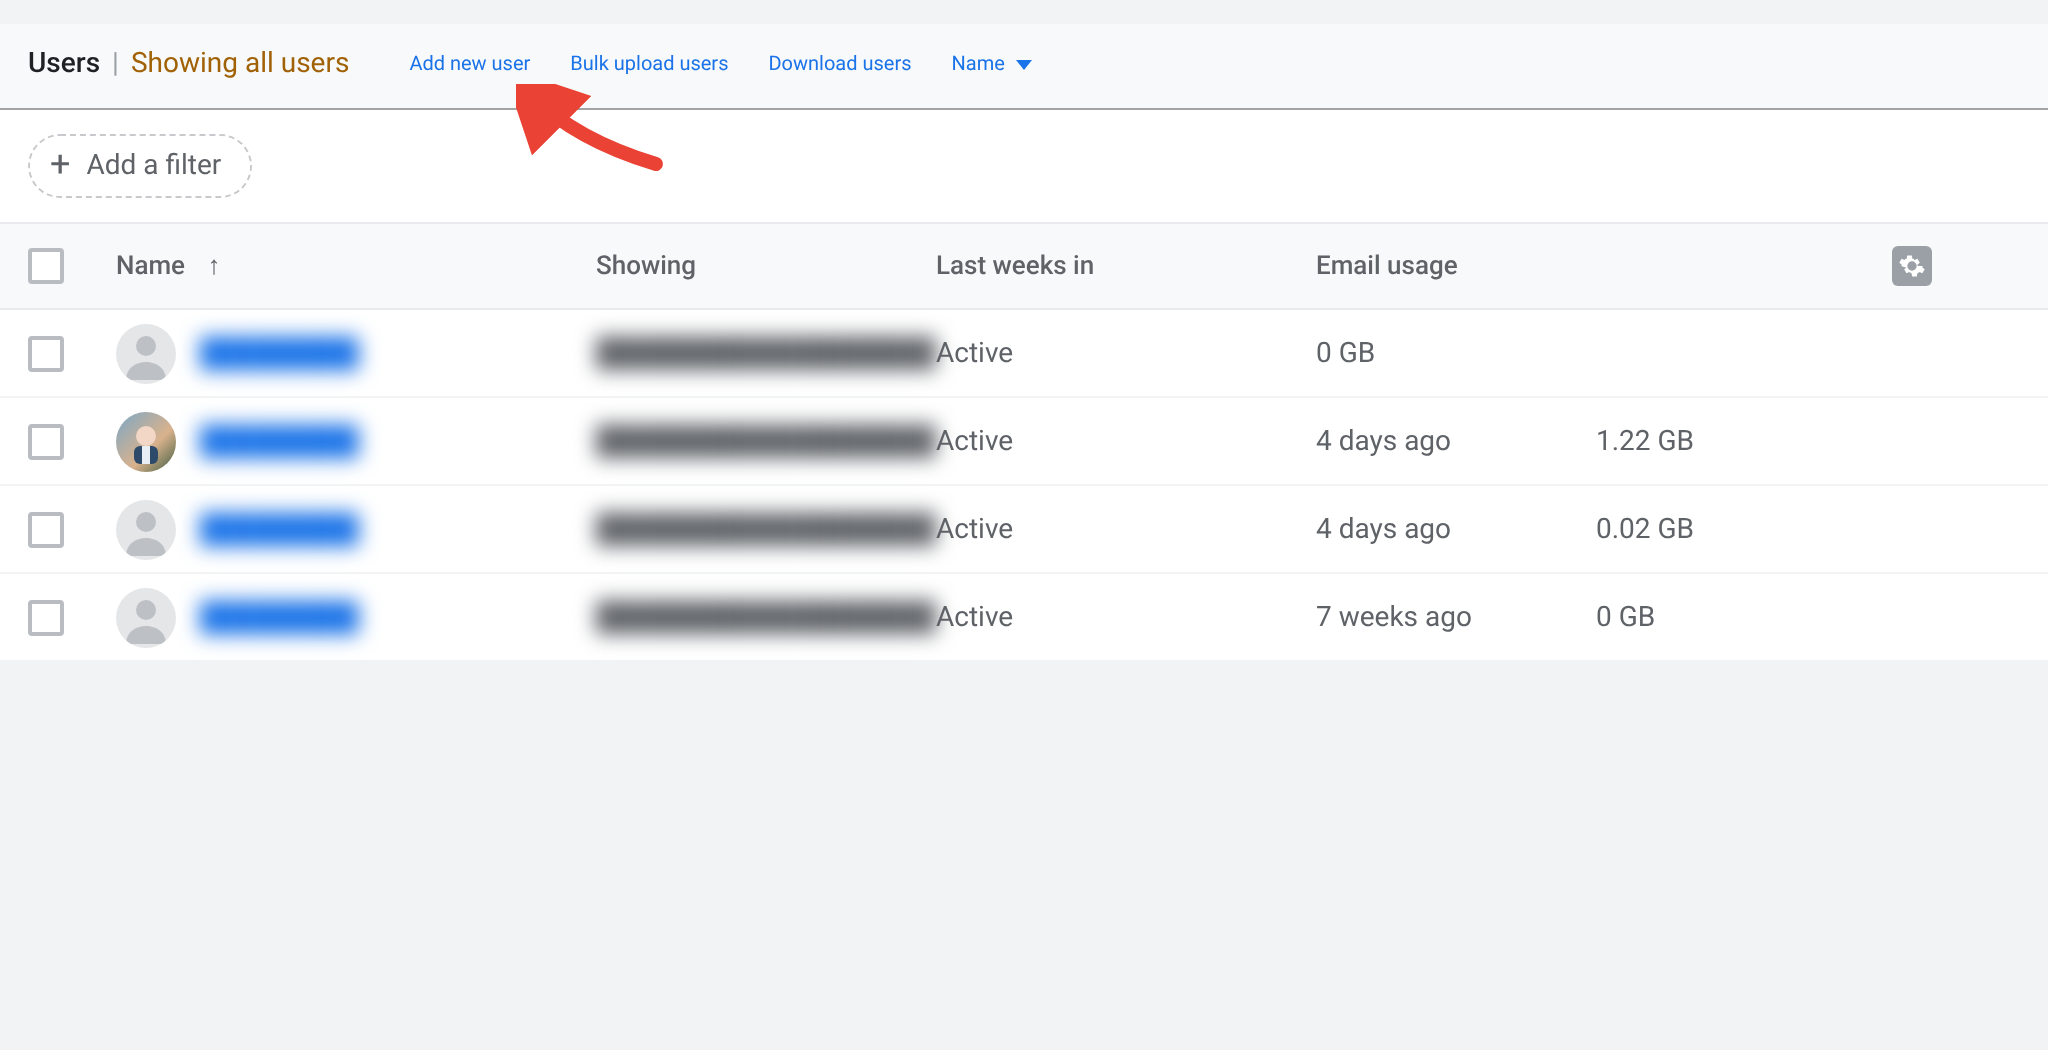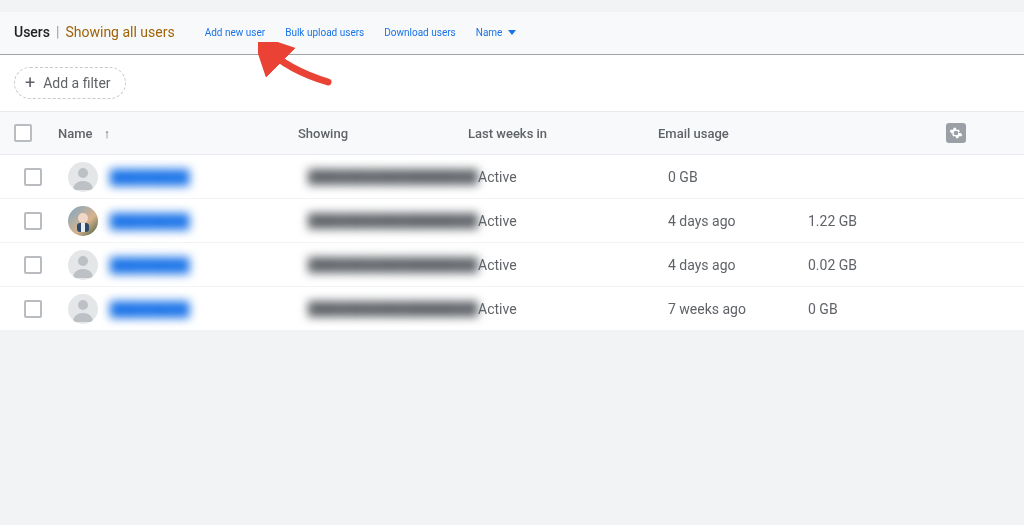--- a/index.html
+++ b/index.html
@@ -88,21 +88,21 @@
     padding: 0 14px;
     height: 44px;
     color: #5f6368;
     font-size: 13px;
     font-weight: 500;
   }
   .table-row {
     display: grid;
     grid-template-columns: 44px 240px 170px 190px 140px 1fr 44px;
     align-items: center;
-    padding: 0 24px;
+    padding: 0 14px;
     height: 44px;
     background: #fff;
     border-bottom: 1px solid #f1f3f4;
     color: #5f6368;
   }
   .checkbox {
     width: 18px; height: 18px;
     border: 2px solid #b9bcc0;
     border-radius: 2px;
     background: #fff;

